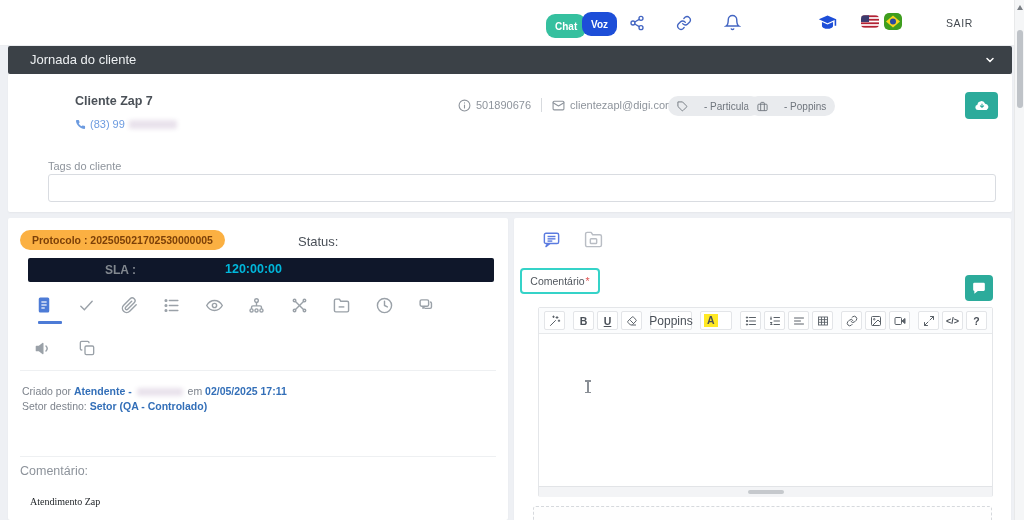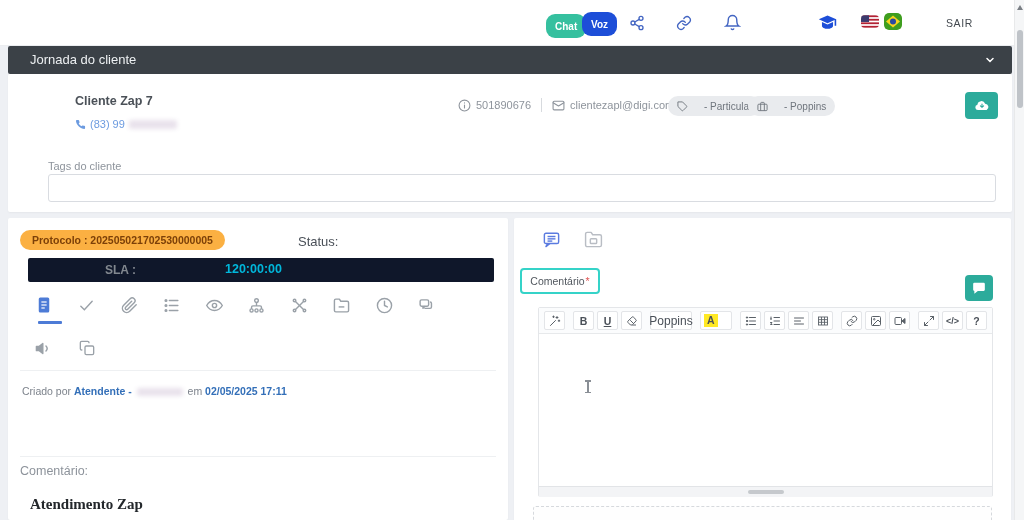--- a/index.html
+++ b/index.html
@@ -68,22 +68,22 @@
   .lp-icons { left:25px; top:76px; width:405px; display:flex; justify-content:space-between; }
   .lp-icons .ic { width:22px; height:22px; color:#9aa1a8; display:flex; align-items:center; justify-content:center; cursor:pointer; }
   .active-underline { left:30px; top:103px; width:24px; height:2.5px; background:#4d7bd6; border-radius:1px; }
   .lp-icons2 { left:27px; top:122px; display:flex; gap:24px; }
   .lp-icons2 .ic { width:20px; height:20px; color:#9aa1a8; cursor:pointer; }
   .divider { left:12px; width:476px; height:1px; background:#eef0f2; }
   .infoblock { left:14px; top:166px; font-size:10.5px; line-height:14.5px; color:#7d838c; }
   .infoblock b { color:#336fb8; font-weight:bold; }
   .infoblock .blur { width:46px; height:8px; margin:0 2px; vertical-align:middle; }
   .desc-label { left:12px; top:246px; font-size:12.5px; color:#8d939b; }
-  .desc-text { left:22px; top:278px; font-family:"Liberation Serif", serif; font-weight:bold;
-               font-size:15px; color:#23272b; }
+  .desc-text { left:22px; top:278px; font-family:"Liberation Serif", serif; font-weight:normal;
+               font-size:10px; color:#23272b; }
 
   
   .rp-tab { top:10px; width:22px; height:22px; display:flex; align-items:center; justify-content:center; cursor:pointer; }
   .comment-box { left:6px; top:50px; width:80px; height:26px; border:2px solid #35d3c8; border-radius:4px;
                  background:#fff; display:flex; align-items:center; justify-content:center; font-size:10.5px; color:#51575e; }
   .comment-box .req { color:#e05555; margin-left:1px; }
   .comment-send { left:451px; top:57px; width:28px; height:26px; }
   .editor { left:24px; top:89px; width:455px; height:190px; border:1px solid #e4e6e9; border-radius:2px; background:#fff; }
   .ed-toolbar { height:26px; background:#fbfcfd; border-bottom:1px solid #e7e9eb; display:flex; align-items:center;
                 padding:0 5px; gap:3px; }
@@ -340,20 +340,24 @@
   <div class="abs divider" style="top:152px"></div>
 
   <div class="abs infoblock">
     <div>
       <span>Criado por</span>
       <b>Atendente -</b>
       <span class="blur"></span>
       <span>em</span>
       <b>02/05/2025 17:11</b>
     </div>
+    <div>
+      <span>Setor destino:</span>
+      <b>Setor (QA - Controlado)</b>
+    </div>
   </div>
 
   <div class="abs divider" style="top:238px"></div>
   <span class="abs desc-label">Comentário:</span>
   <span class="abs desc-text">Atendimento Zap</span>
 </div>
 
 <div class="abs panel panel-right">
   <span class="abs rp-tab" style="left:26px;color:#5b7be0">
     <svg width="19" height="19" viewBox="0 0 24 24" fill="none" stroke="currentColor" stroke-width="1.8" stroke-linejoin="round">

